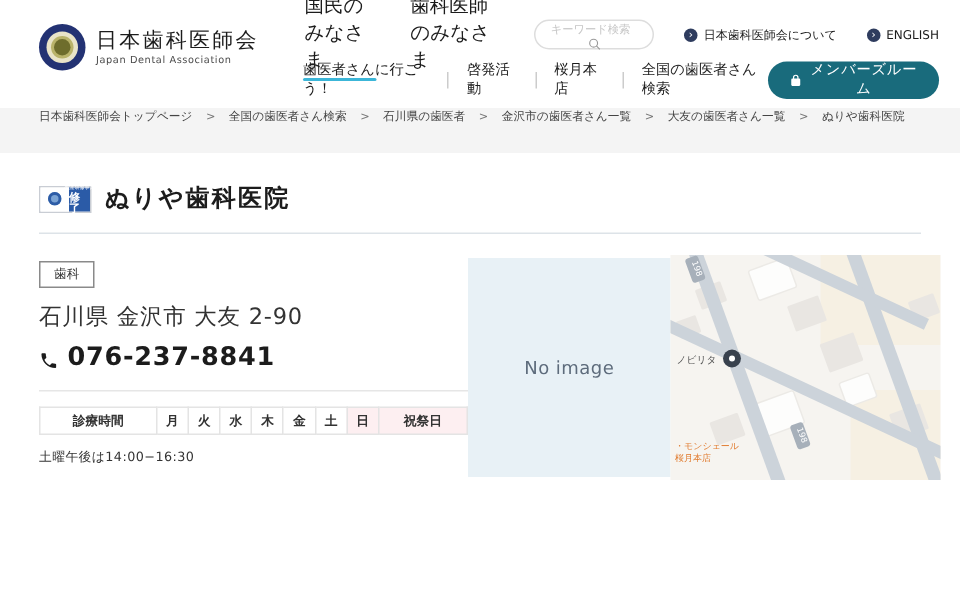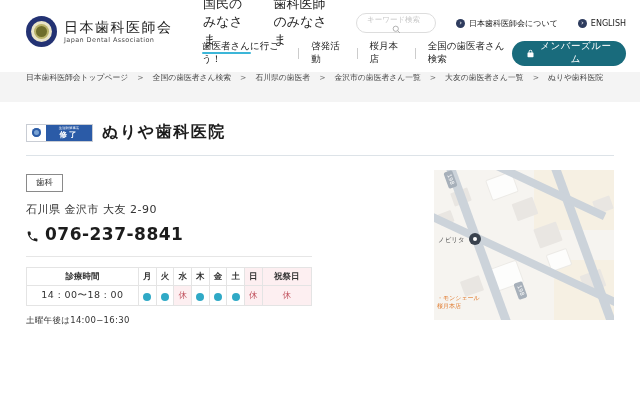--- a/index.html
+++ b/index.html
@@ -35,30 +35,30 @@
   .breadcrumb-bar{background:#f4f4f4;height:30px;padding:0 26px;display:flex;align-items:flex-start;}
   .bc{display:flex;align-items:center;gap:9px;font-size:7.8px;color:#444;white-space:nowrap;}
   .bc .bc-sep{color:#777;font-size:7.5px;}
 
   
   main{padding:20px 26px 0;}
   .title-row{display:flex;align-items:center;gap:9px;}
   .cert-badge{display:flex;height:18px;border:1px solid #c9cdd4;flex:none;}
   .badge-left{width:19px;background:#fff;display:flex;align-items:center;justify-content:center;}
   .badge-circle{width:9px;height:9px;border-radius:50%;background:#7aa3d4;box-shadow:inset 0 0 0 2px #2d5ca6;}
-  .badge-right{width:46px;background:#2b5ba7;color:#fff;display:flex;flex-direction:column;align-items:center;justify-content:center;line-height:1;}
+  .badge-right{width:14px;background:#2b5ba7;color:#fff;display:flex;flex-direction:column;align-items:center;justify-content:center;line-height:1;}
   .badge-top{font-size:4px;white-space:nowrap;transform:scale(.85);}
   .badge-main{font-size:7.5px;font-weight:bold;margin-top:1px;letter-spacing:2px;}
   .clinic-name{font-size:16px;font-weight:bold;margin:0;letter-spacing:1.5px;color:#1c1c1c;}
   .title-divider{border:none;border-top:1px solid #dde3e8;margin:12px 0 0;}
 
-  .content{display:flex;gap:10px;margin-top:14px;justify-content:space-between;}
+  .content{display:flex;margin-top:14px;}
   .left-col{width:286px;flex:none;}
   .category-tag{display:inline-block;border:1px solid #8a8a8a;padding:2px 9px;font-size:8.5px;color:#333;background:#fff;}
-  .address{font-size:11px;color:#333;margin-top:10px;letter-spacing:.5px;}
+  .address{font-size:15px;color:#333;margin-top:10px;letter-spacing:.5px;}
   .phone-row{display:flex;align-items:center;gap:6px;margin-top:7px;}
   .phone-icon{width:13px;height:13px;flex:none;}
   .phone-icon svg{width:100%;height:100%;fill:#1c1c1c;}
   .phone-number{font-size:17px;font-weight:bold;letter-spacing:.5px;color:#1c1c1c;}
   .left-divider{border:none;border-top:1px solid #e6e6e6;margin:12px 0 0;}
 
   .hours-table{border-collapse:collapse;margin-top:10px;width:100%;}
   .hours-table th,.hours-table td{border:1px solid #e4e4e4;text-align:center;font-weight:normal;padding:0;}
   .hours-table th{font-size:8.5px;color:#333;height:18px;background:#fff;font-weight:bold;}
   .hours-table th.pink{background:#fdeff1;}
@@ -195,36 +195,26 @@
               <th>火</th>
               <th>水</th>
               <th>木</th>
               <th>金</th>
               <th>土</th>
               <th class="pink">日</th>
               <th class="pink">祝祭日</th>
             </tr>
           </thead>
         <tbody>
-            <tr>
-              <td class="time-cell">14：00〜18：00</td>
-              <td class="open-cell"><span class="dot"></span></td>
-              <td class="open-cell"><span class="dot"></span></td>
-              <td class="closed-cell">休</td>
-              <td class="open-cell"><span class="dot"></span></td>
-              <td class="open-cell"><span class="dot"></span></td>
-              <td class="open-cell"><span class="dot"></span></td>
-              <td class="closed-cell">休</td>
-              <td class="closed-cell">休</td>
-            </tr>
           </tbody>
       </table>
       <div class="hours-note">土曜午後は14:00−16:30</div>
     </section>
 
+    <div class="no-image-box">No image</div>
 
     <div class="map">
       <div class="patch" style="left:100px;top:0;width:80px;height:60px;"></div>
       <div class="patch" style="left:120px;top:90px;width:60px;height:60px;"></div>
       <div class="bld light" style="left:55px;top:6px;width:26px;height:20px;"></div>
       <div class="bld" style="left:80px;top:30px;width:22px;height:18px;"></div>
       <div class="bld" style="left:18px;top:20px;width:18px;height:14px;"></div>
       <div class="bld" style="left:5px;top:42px;width:14px;height:12px;"></div>
       <div class="bld" style="left:102px;top:55px;width:24px;height:20px;"></div>
       <div class="bld light" style="left:115px;top:82px;width:20px;height:16px;"></div>

